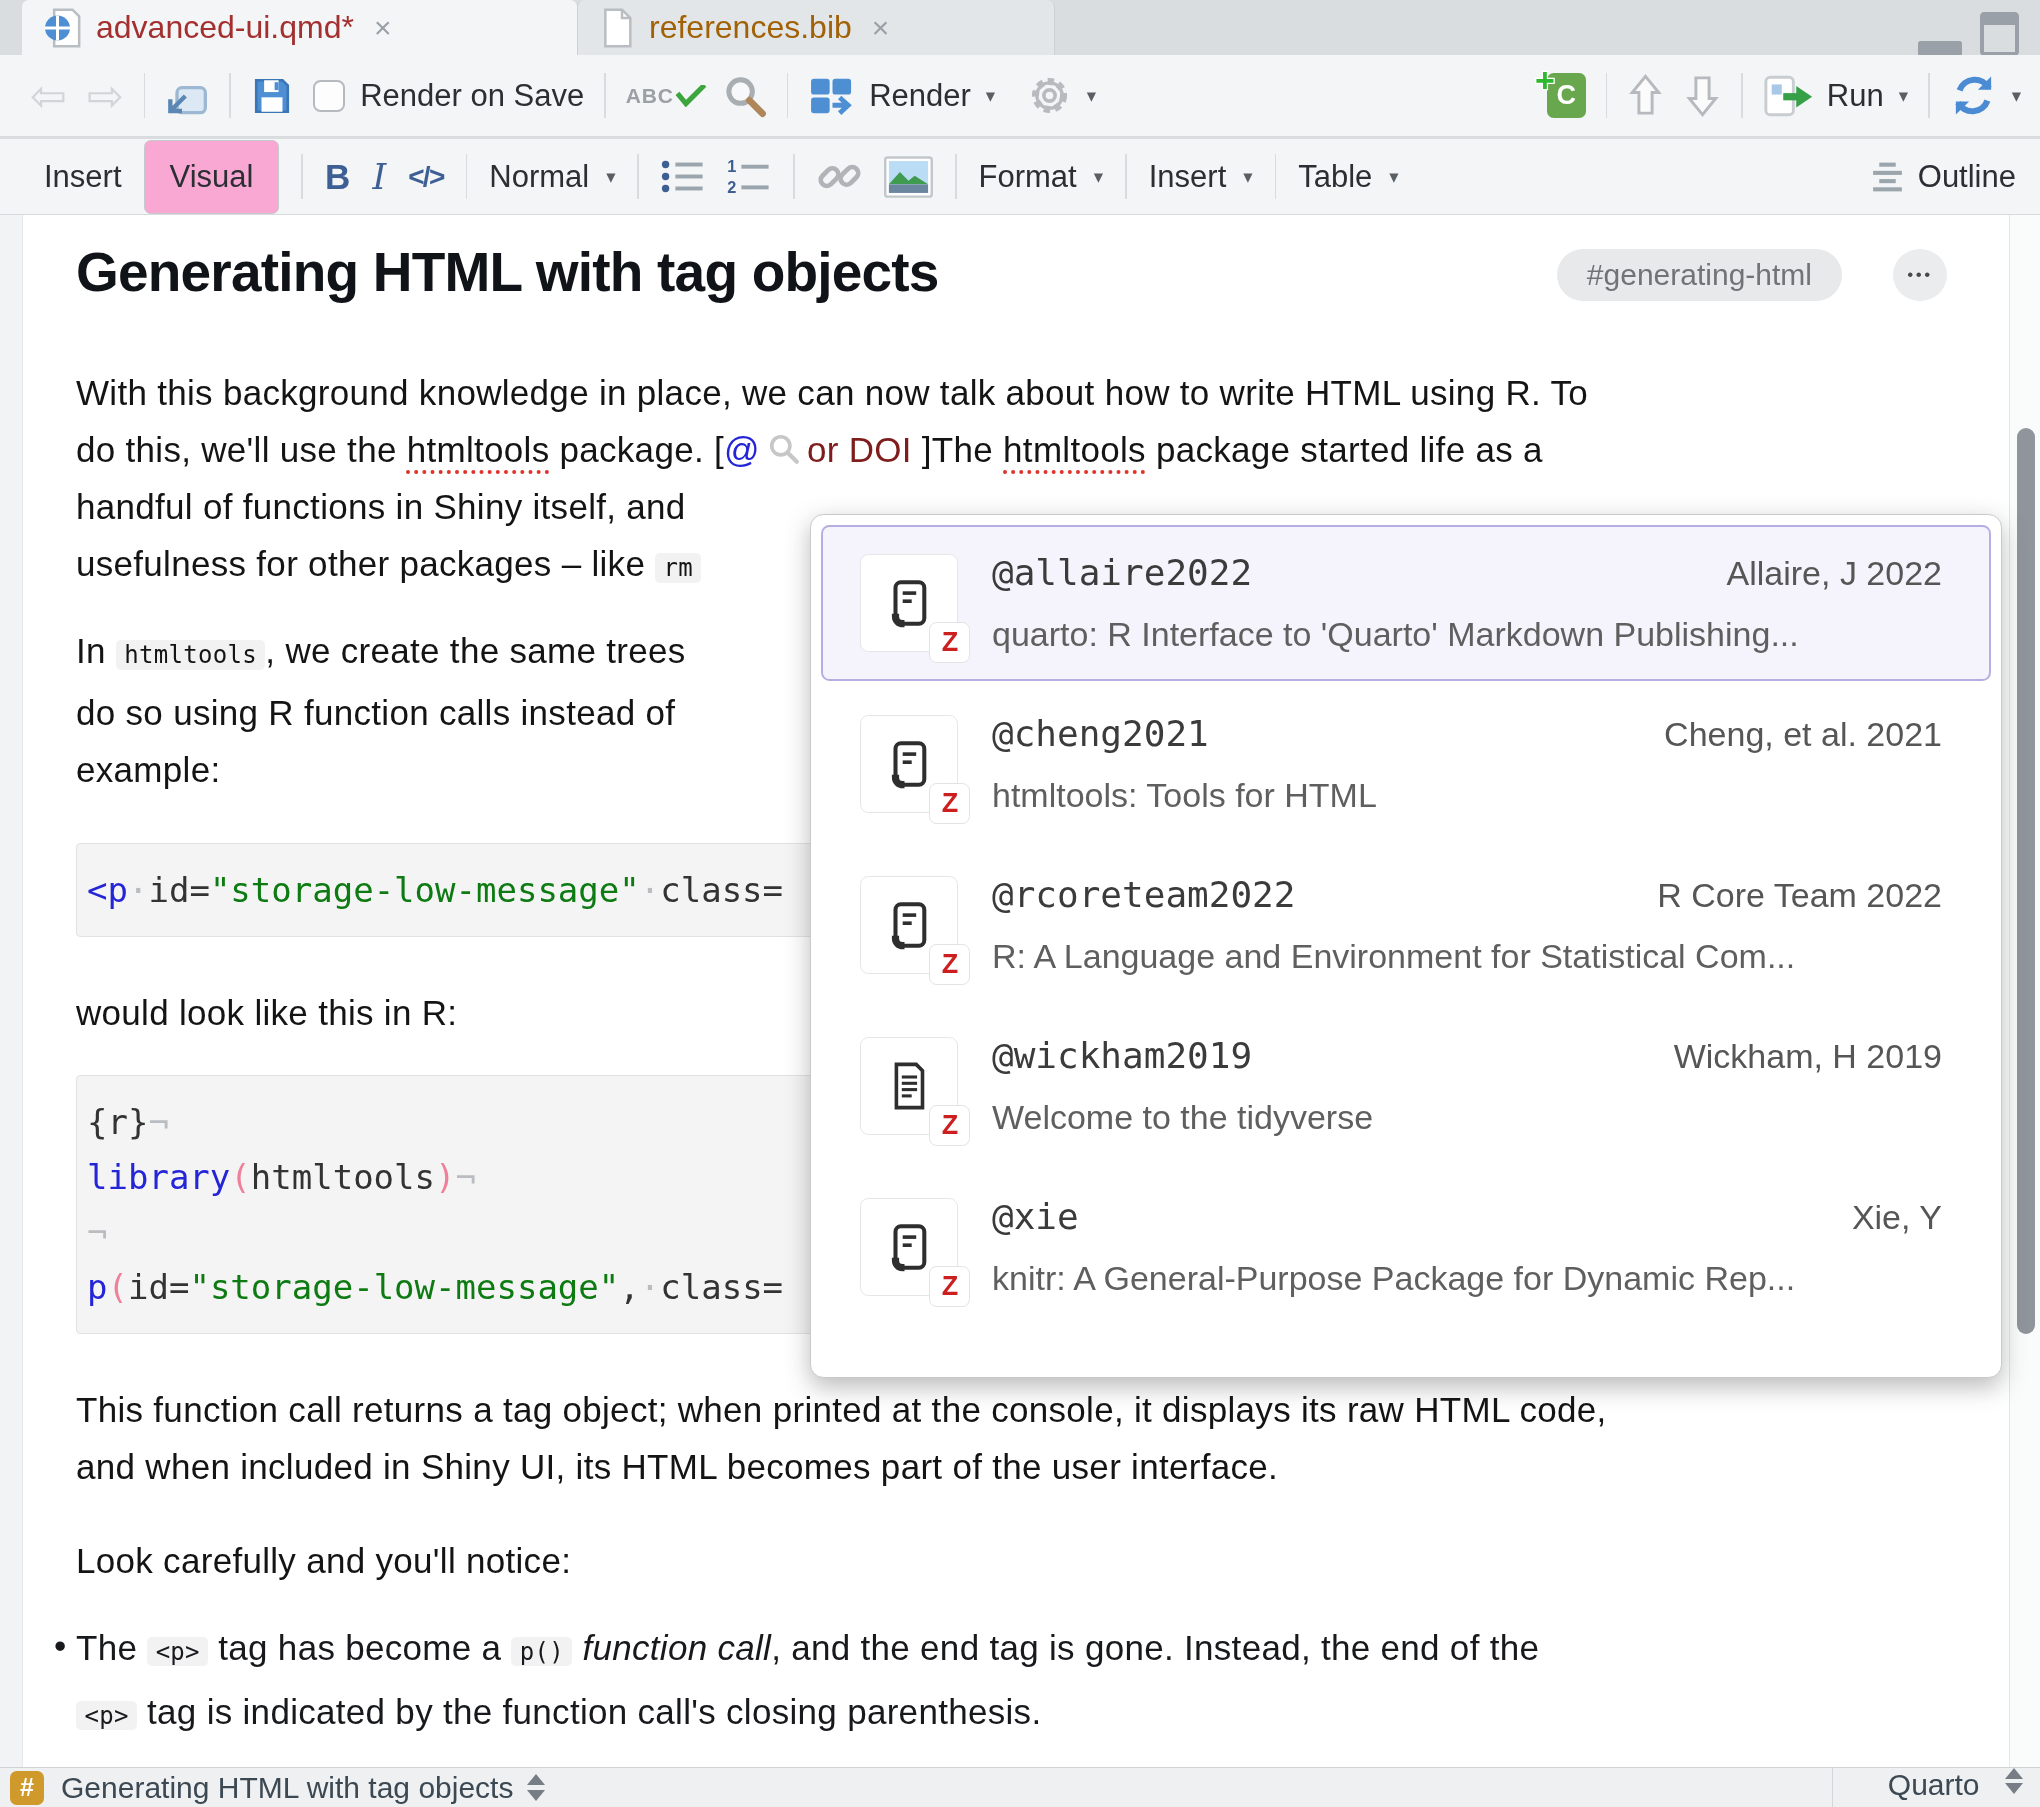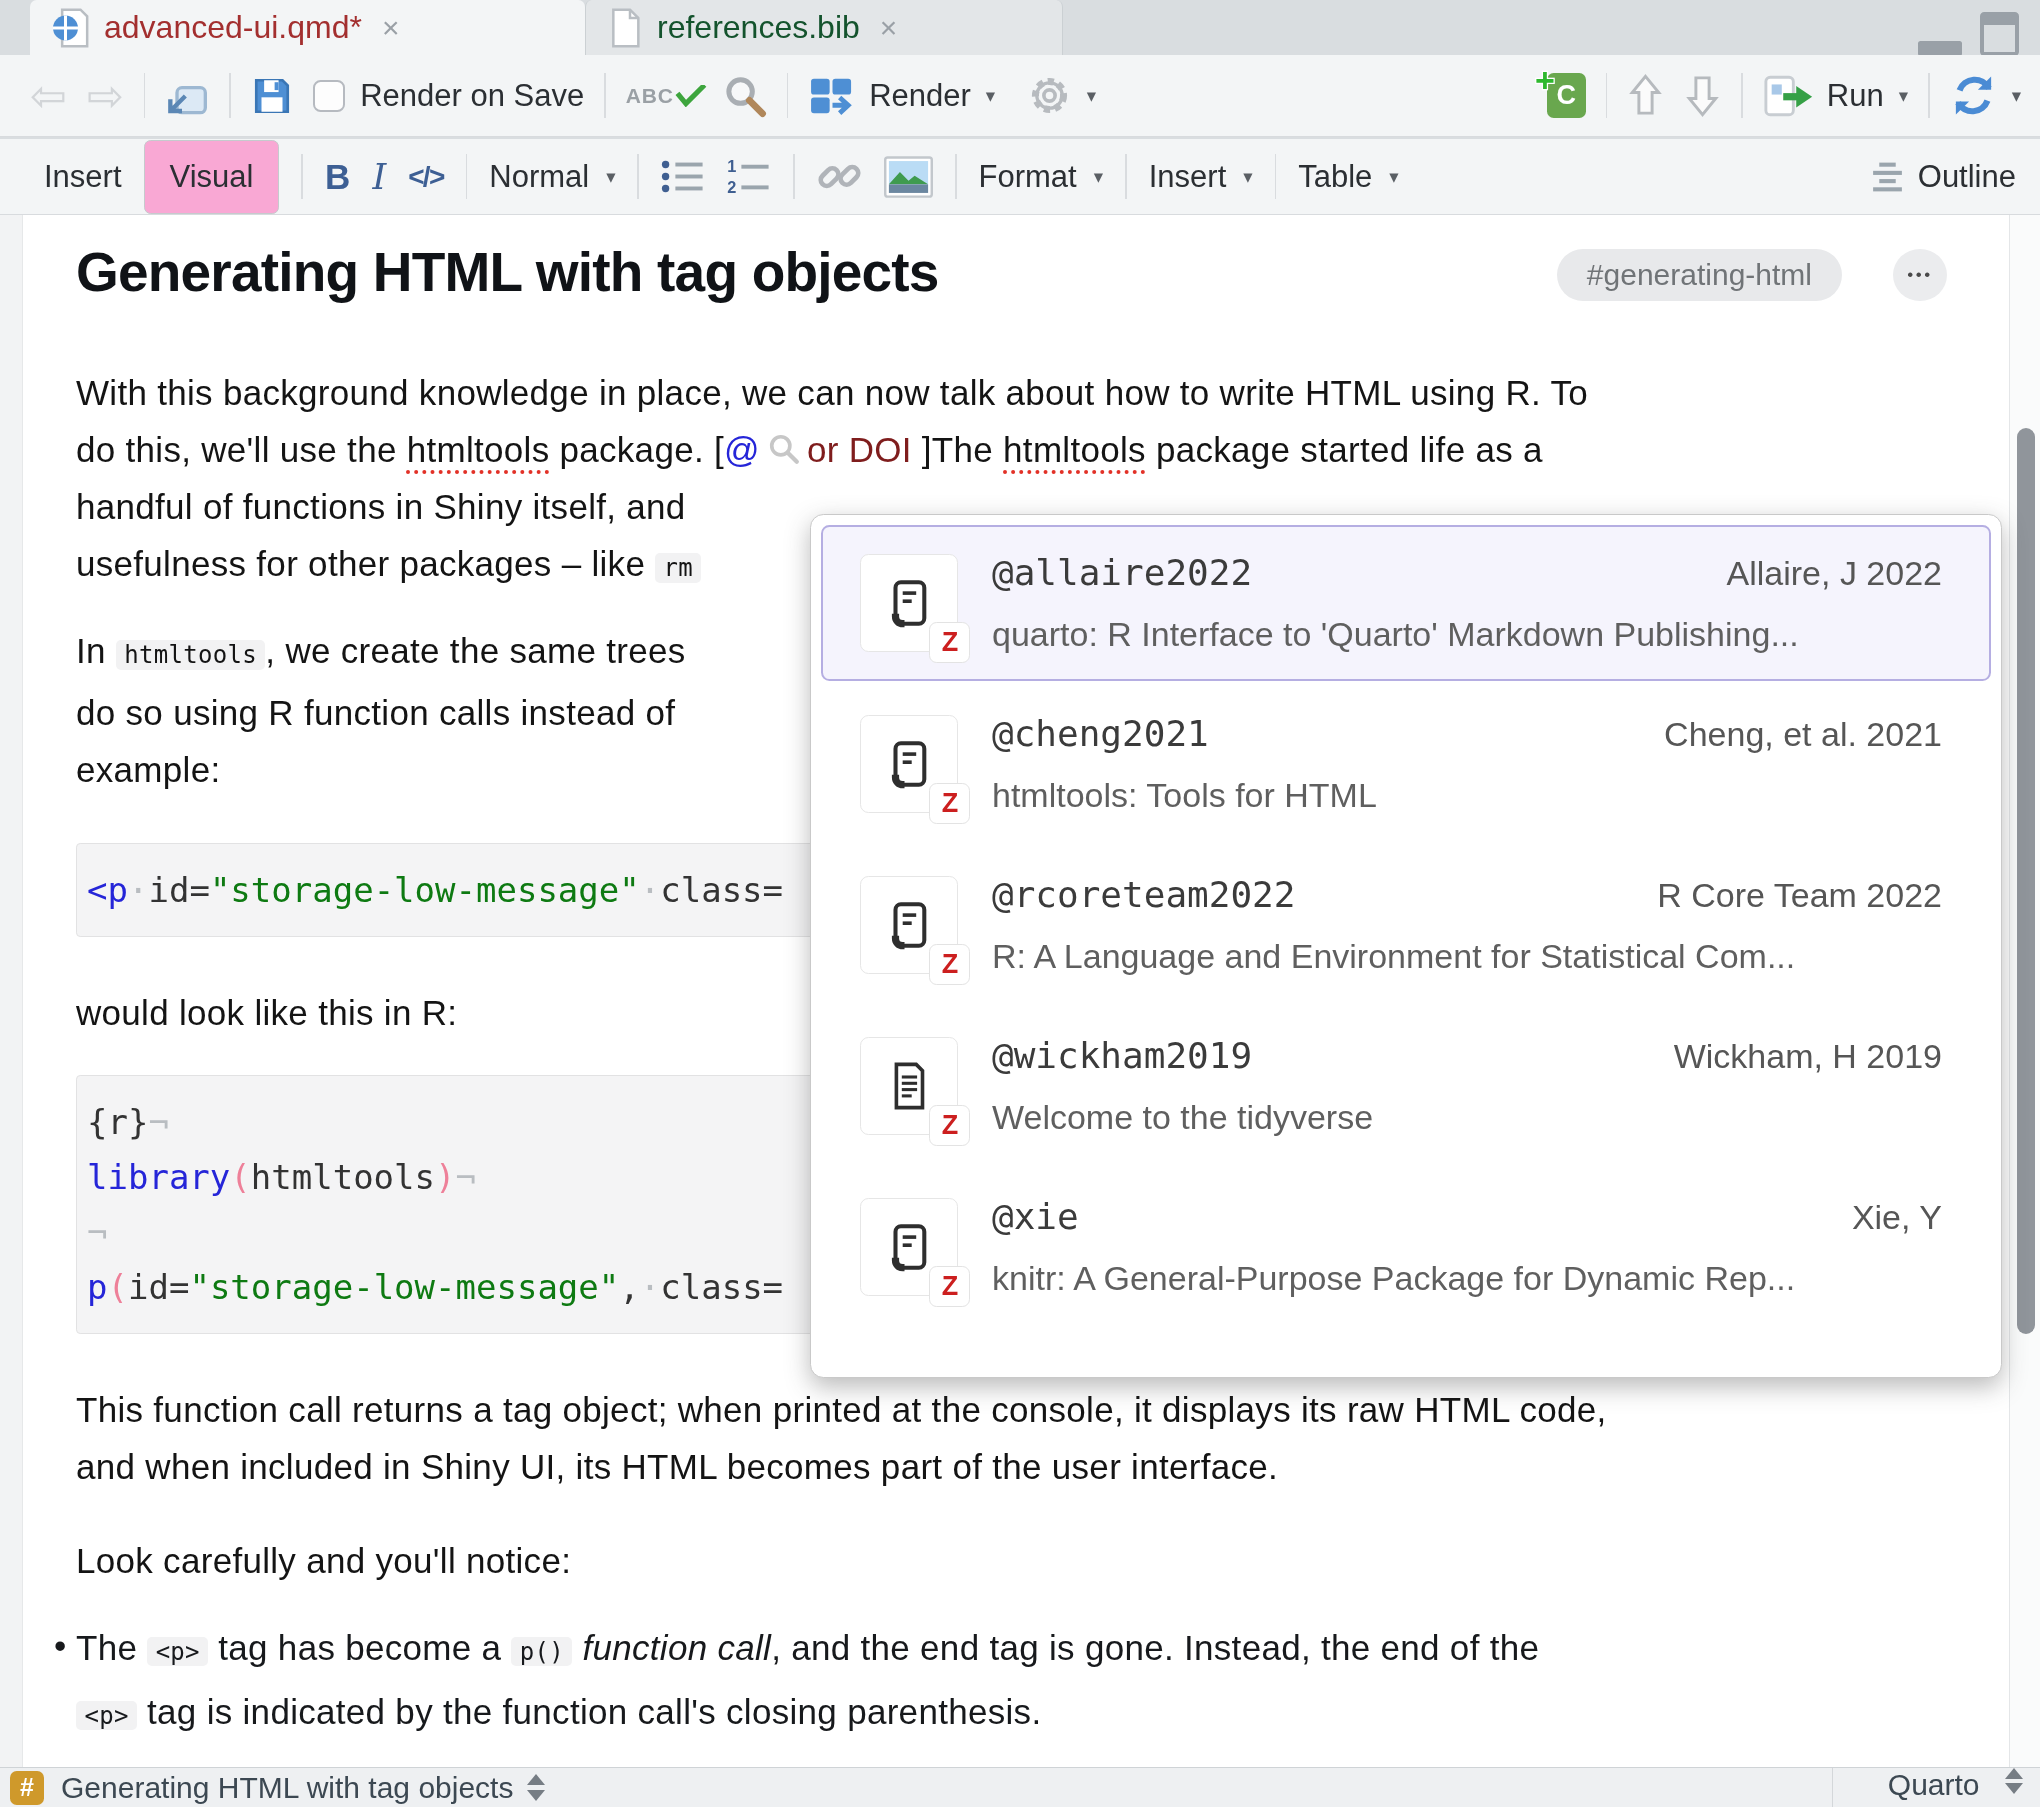--- a/index.html
+++ b/index.html
@@ -7,28 +7,28 @@
     --code-pink:#ee8099; --modified-red:#a32f2f; --zotero-red:#cc1f1f;
     --selected-bg:#f5f4fd; --selected-border:#b5aee2; --hash-badge:#cf992b;
     --toolbar-bg:#f3f5f6; --tabbar-bg:#d9dde0; --icon-gray:#b4b8bd;
     --text-dark:#17191c; --gray-marker:#b9bdc1;
   }
   html,body{margin:0;padding:0;width:2041px;height:1807px;overflow:hidden;}
   .window{position:relative;width:2041px;height:1807px;background:var(--tabbar-bg);
     font-family:"Liberation Sans",sans-serif;color:var(--text-dark);}
 
   
-  .tabbar{position:absolute;top:0;left:8px;right:0;height:52px;background:var(--tabbar-bg);}
+  .tabbar{position:absolute;top:0;left:0;right:0;height:52px;background:var(--tabbar-bg);}
   .tab{position:absolute;top:0;height:55px;display:flex;align-items:center;gap:15px;
     padding:0 22px;box-sizing:border-box;border-radius:6.7px 6.7px 0 0;cursor:default;}
   .tab-active{left:22px;width:555px;background:var(--toolbar-bg);}
   .tab-inactive{left:577px;width:478px;background:#e3e6e8;border-left:0.8px solid #cbd0d3;border-right:0.8px solid #cbd0d3;}
   .tab-label{font-size:32px;}
   .tab-active .tab-label{color:var(--modified-red);}
-  .tab-inactive .tab-label{color:#14532d;}
+  .tab-inactive .tab-label{color:#a16207;}
   .tab-close{font-size:30px;color:#9aa0a6;margin-left:5px;}
   .win-controls{position:absolute;right:22px;top:11.7px;display:flex;gap:18.5px;align-items:flex-end;}
   .wc1{width:44px;height:30px;position:relative;}
   .wc1 div{position:absolute;bottom:0;left:0;right:0;height:15px;background:#99a0a7;border-radius:2.5px;}
   .wc2{width:39px;height:44px;border:4.2px solid #99a0a7;border-radius:4.2px;box-sizing:border-box;}
   .wc2 div{height:9.2px;background:#99a0a7;}
 
   
   .toolbar1{position:absolute;top:55px;left:0;right:0;height:82px;background:var(--toolbar-bg);
     border-bottom:1.7px solid #d8dbde;display:flex;align-items:center;padding:0 20px 0 30px;box-sizing:border-box;gap:20px;}

